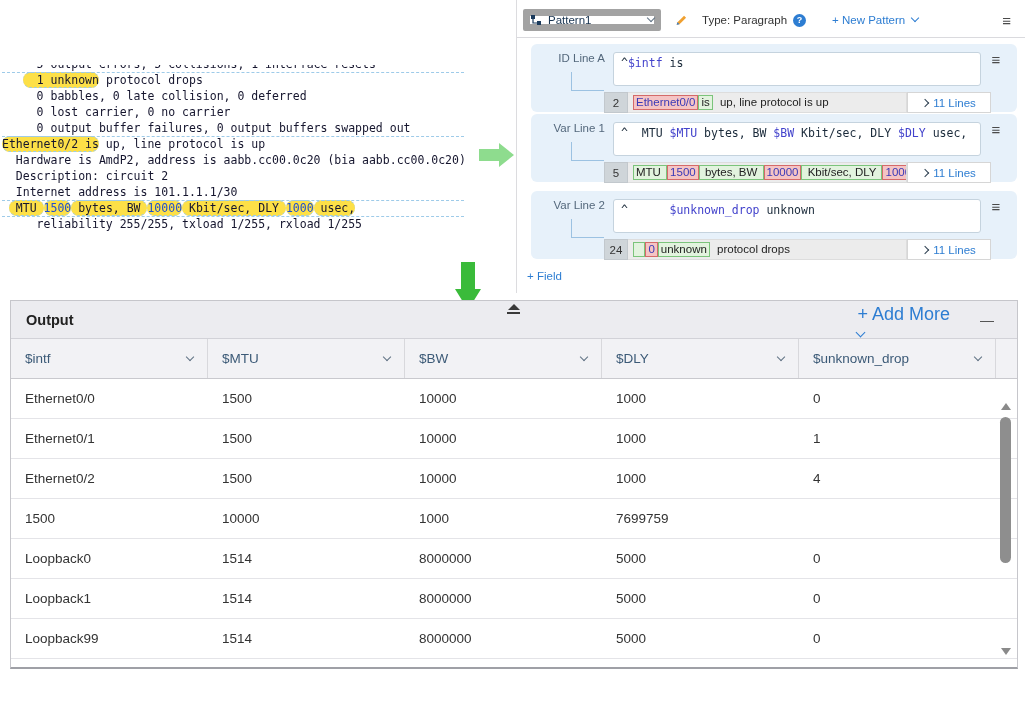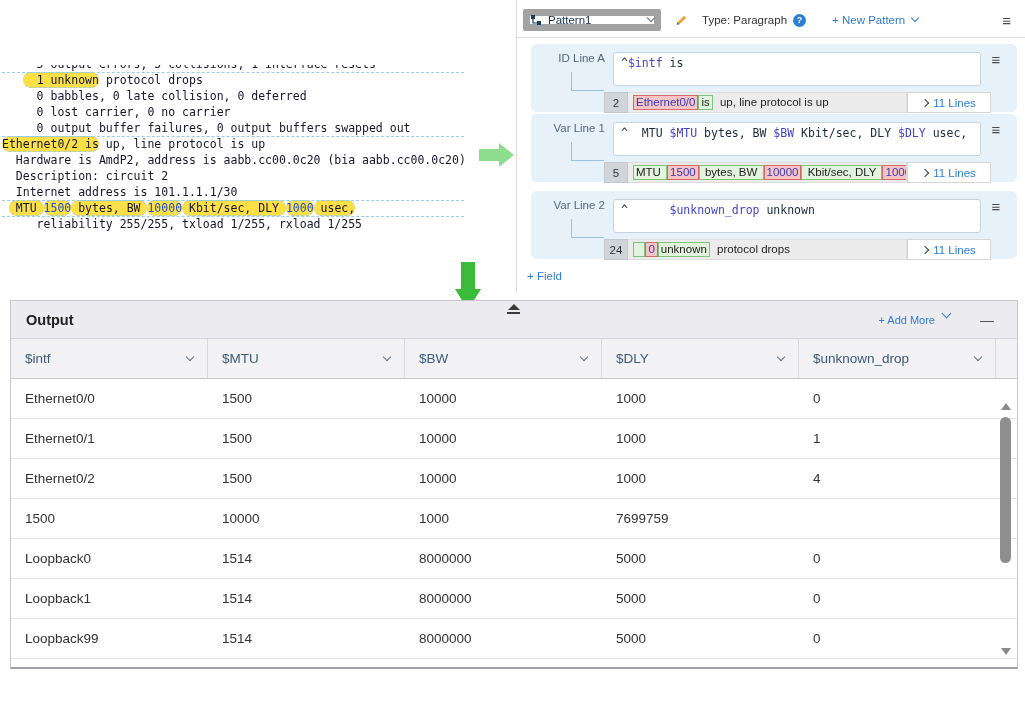--- a/index.html
+++ b/index.html
@@ -75,21 +75,21 @@
     border:1px solid #c6c6cb; border-bottom:2px solid #9fa0a6; background:#fff; }
   .out-header { position:relative; height:38px; background:#ececf0; border-bottom:1px solid #d2d2d8;
     display:flex; align-items:center; padding:0 15px; }
   .out-title { font-size:14.5px; font-weight:bold; color:#222; }
   .eject { position:absolute; left:50%; top:3px; margin-left:-7px; display:flex;
     flex-direction:column; align-items:center; }
   .eject-tri { width:0; height:0; border-left:6px solid transparent; border-right:6px solid transparent;
     border-bottom:6px solid #3a3a3a; }
   .eject-bar { width:13px; height:2.5px; background:#3a3a3a; margin-top:1.5px; }
   .add-more { margin-left:auto; display:flex; align-items:flex-start; gap:8px;
-    font-size:11px; color:#2d7dd2; }
+    font-size:18px; color:#2d7dd2;flex-direction:column; }
   .minimize { margin-left:30px; margin-right:8px; font-size:14px; color:#555; }
   #col-headers { display:flex; height:40px; background:#f2f2f5; border-bottom:1px solid #c9c9ce; }
   .ch-cell { width:197px; display:flex; align-items:center; justify-content:space-between;
     padding:0 14px; border-right:1px solid #d8d8dc; }
   .ch-label { font-size:13.5px; color:#3c5a77; }
   .ch-spacer { flex:1; }
   .t-row { display:flex; height:40px; border-bottom:1px solid #e4e4e8; }
   .t-cell { width:197px; display:flex; align-items:center; padding:0 14px;
     font-size:13.5px; color:#333; }
   

